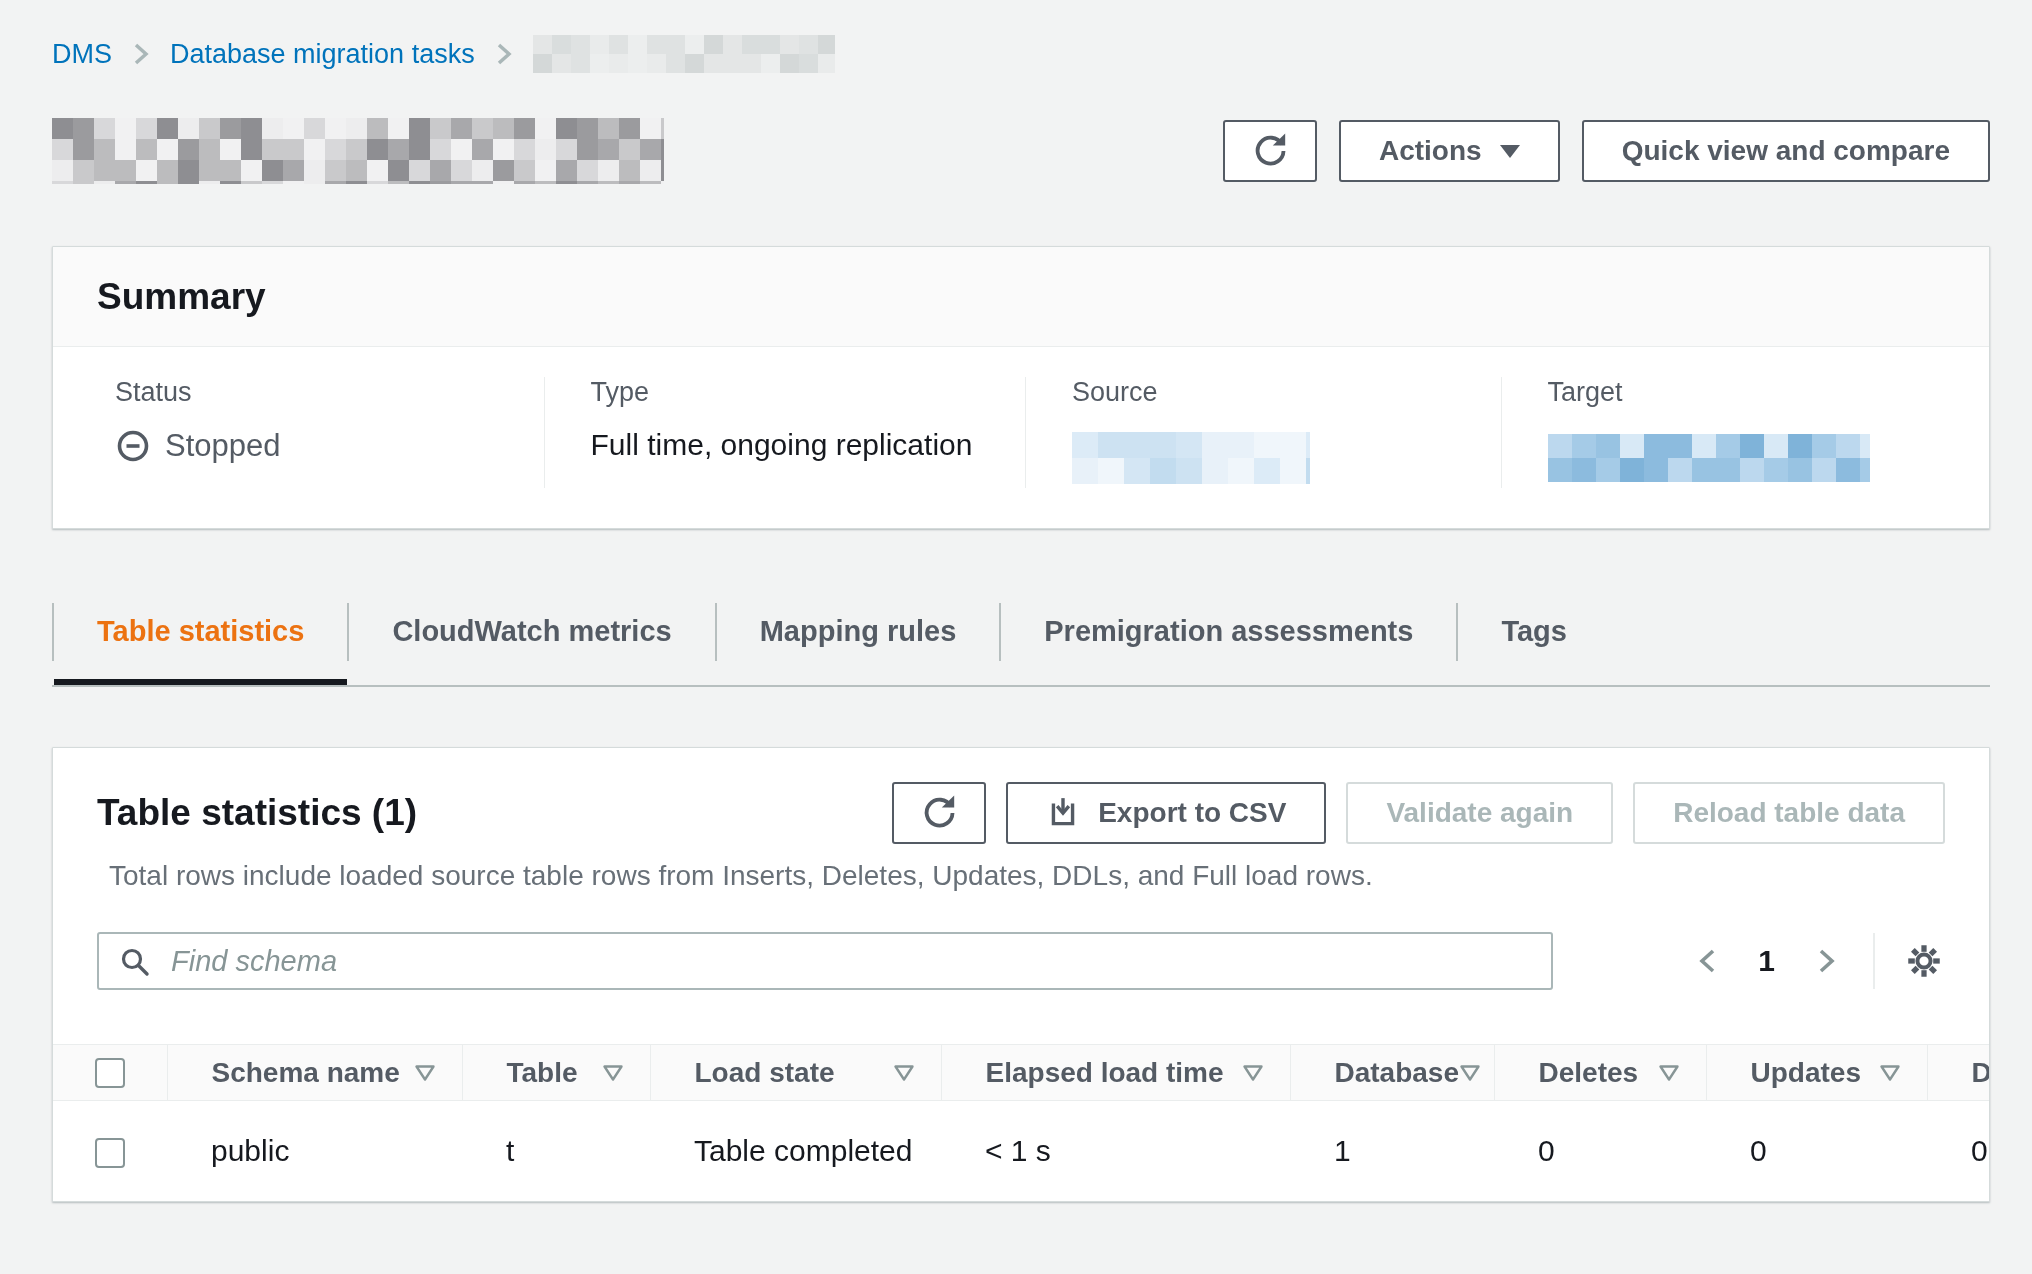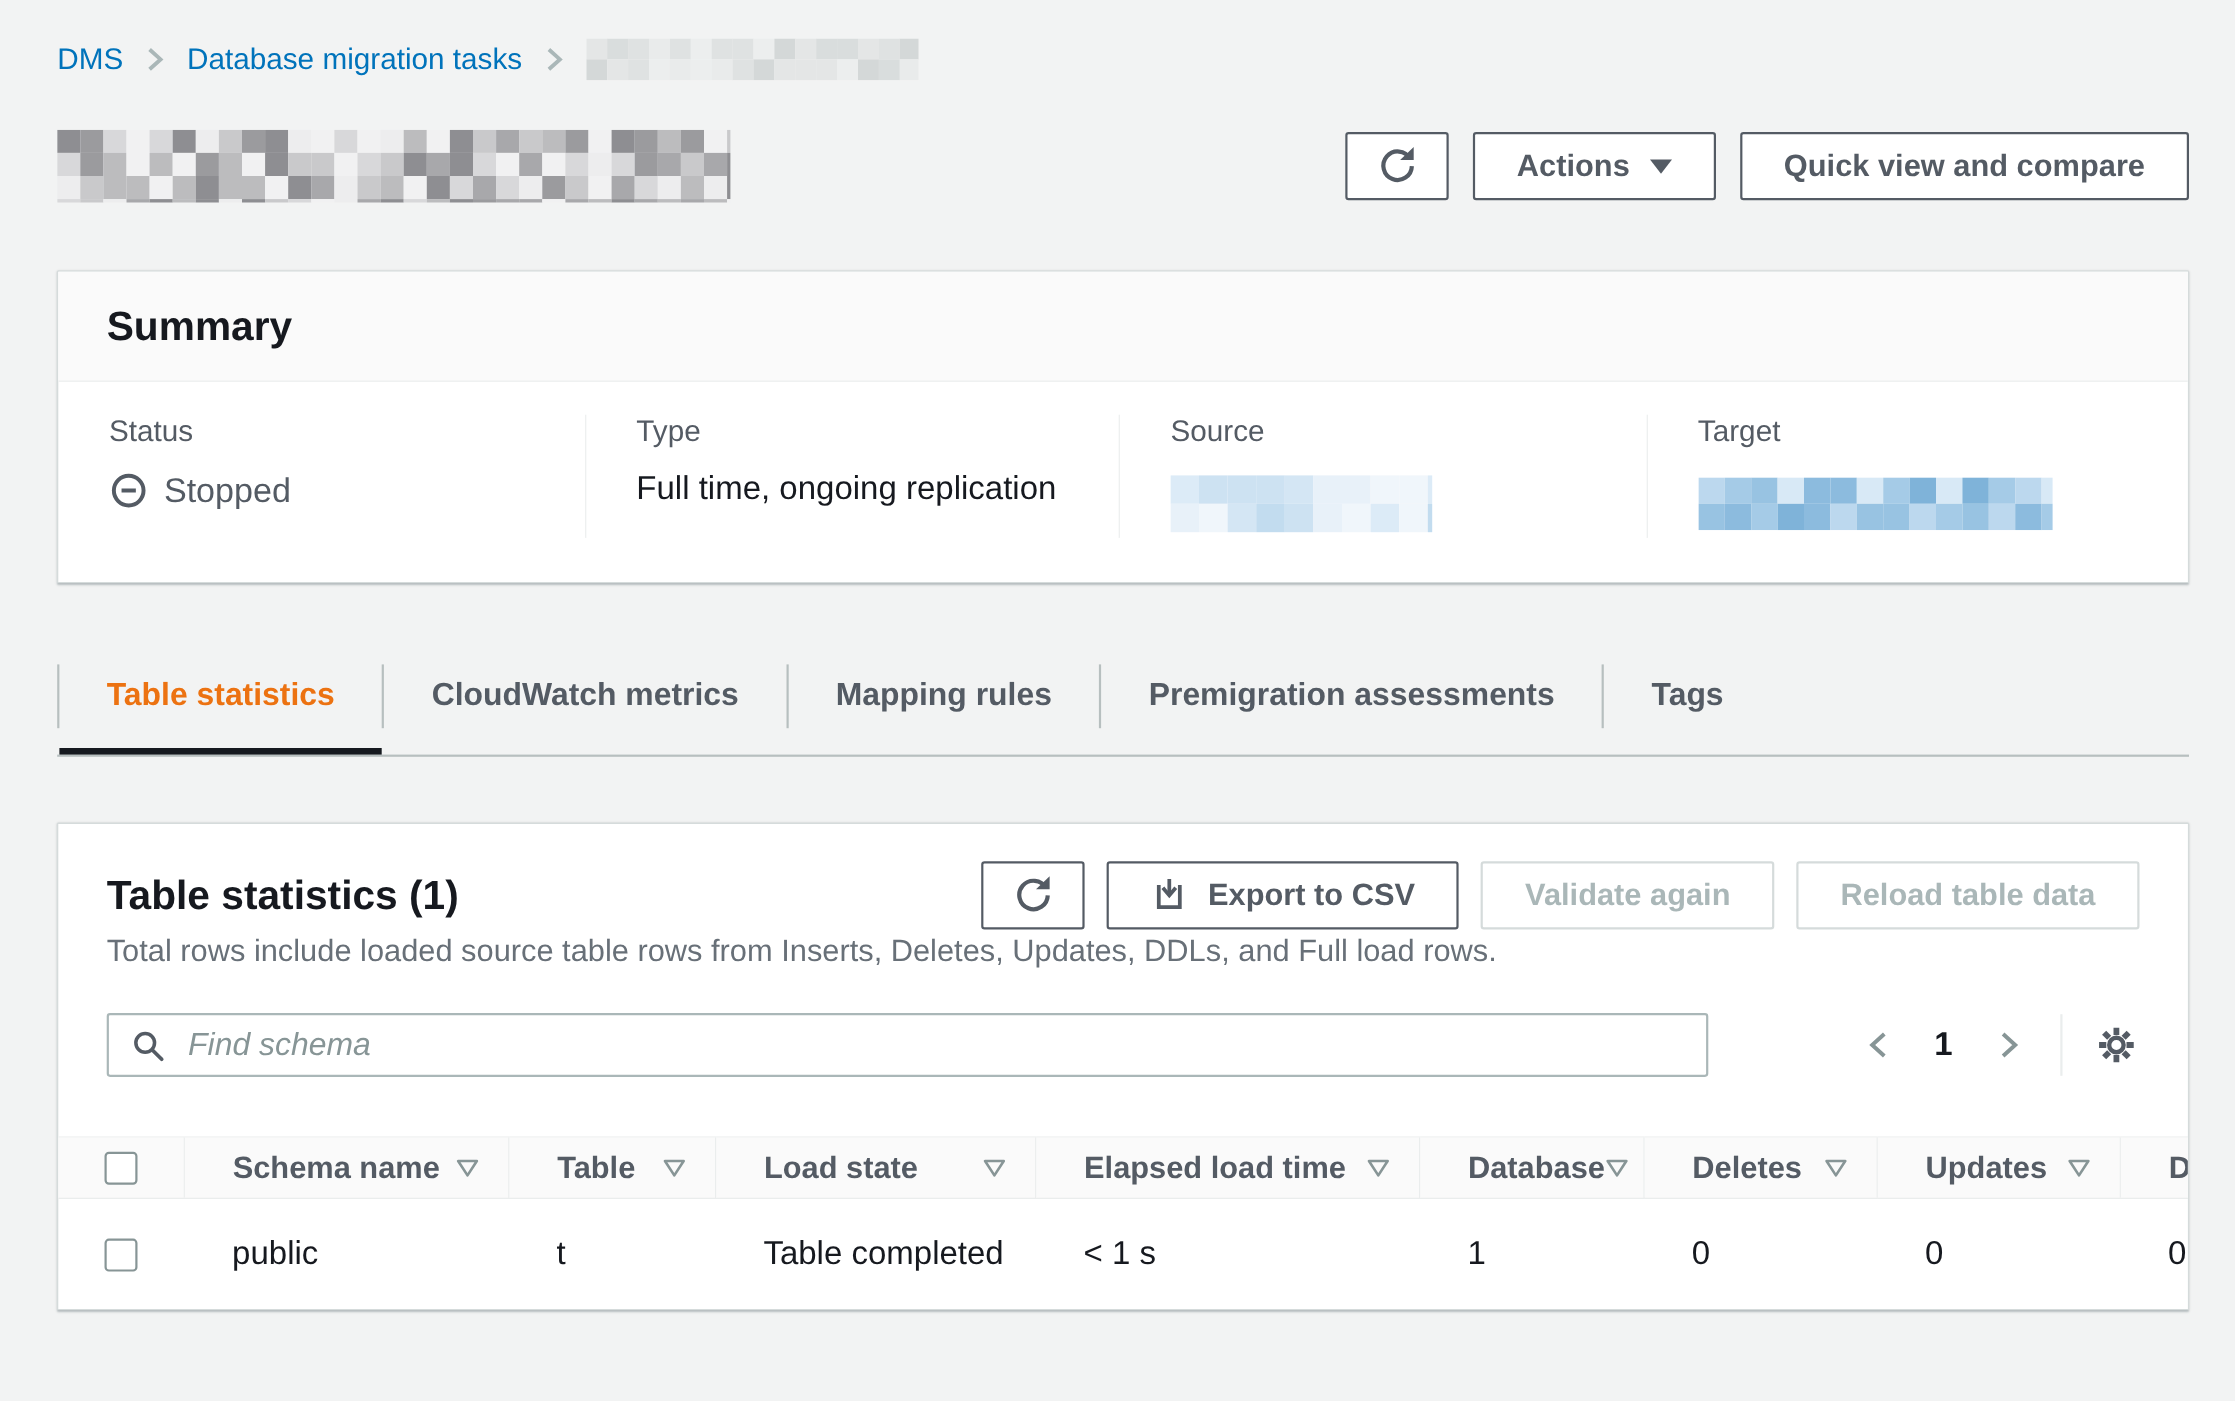--- a/index.html
+++ b/index.html
@@ -45,37 +45,37 @@
   .summary-card { margin-top:62px; }
   .card-header {
     background:#fafafa; border-bottom:1px solid #eaeded;
     height:100px; display:flex; align-items:center; padding:0 44px;
   }
   .card-title { font-size:37px; font-weight:700; color:#16191f; }
 
   .summary-body { display:flex; padding:30px 0 40px; }
   .summary-col { padding:0 30px 0 46px; }
   .summary-col + .summary-col { border-left:1px solid #eaeded; }
-  .col-status { width:479px; } .col-type { width:486px; } .col-source { width:480px; } .col-target { width:493px; }
+  .col-status { width:479px;margin-left:16px; } .col-type { width:486px; } .col-source { width:480px; } .col-target { width:493px; }
   .field-label { font-size:27px; color:#545b64; margin-bottom:20px; }
   .field-value { font-size:30px; color:#16191f; }
   .status-value { display:flex; align-items:center; gap:14px; color:#545b64; font-size:31px; }
 
   
   .tabs { margin-top:64px; display:flex; align-items:flex-start; border-bottom:2px solid #b7bfbf; height:94px; }
   .tab { position:relative; font-size:29px; font-weight:700; color:#545b64; padding:22px 43px 0; height:92px; cursor:pointer; white-space:nowrap; }
   .tab.active { color:#ec7211; }
   .tab.active::after { content:""; position:absolute; left:0; right:0; bottom:0; height:6px; background:#16191f; }
   .tab-sep { width:2px; height:58px; background:#b7bfbf; margin-top:10px; }
 
   
   .table-card { margin-top:60px; overflow:hidden; padding-bottom:0; }
   .ts-header { display:flex; justify-content:space-between; align-items:center; padding:34px 44px 0; }
   .ts-buttons { display:flex; gap:20px; align-items:center; }
-  .ts-desc { padding:0 44px; margin-top:4px; font-size:28px; color:#687078; }
+  .ts-desc { padding:0 56px; margin-top:16px; font-size:28px; color:#687078; }
 
   .search-row { display:flex; justify-content:space-between; align-items:center; padding:0 44px; margin-top:40px; }
   .search-box { position:relative; width:1456px; }
   .search-box input {
     width:100%; height:58px; border:2px solid #aab7b8; border-radius:3px;
     font-family:"Liberation Sans",sans-serif; font-size:29px; color:#16191f;
     padding:0 20px 0 72px; outline:none; background:#fff;
   }
   .search-box input::placeholder { color:#879596; font-style:italic; }
   .search-glyph { position:absolute; left:22px; top:14px; pointer-events:none; }

